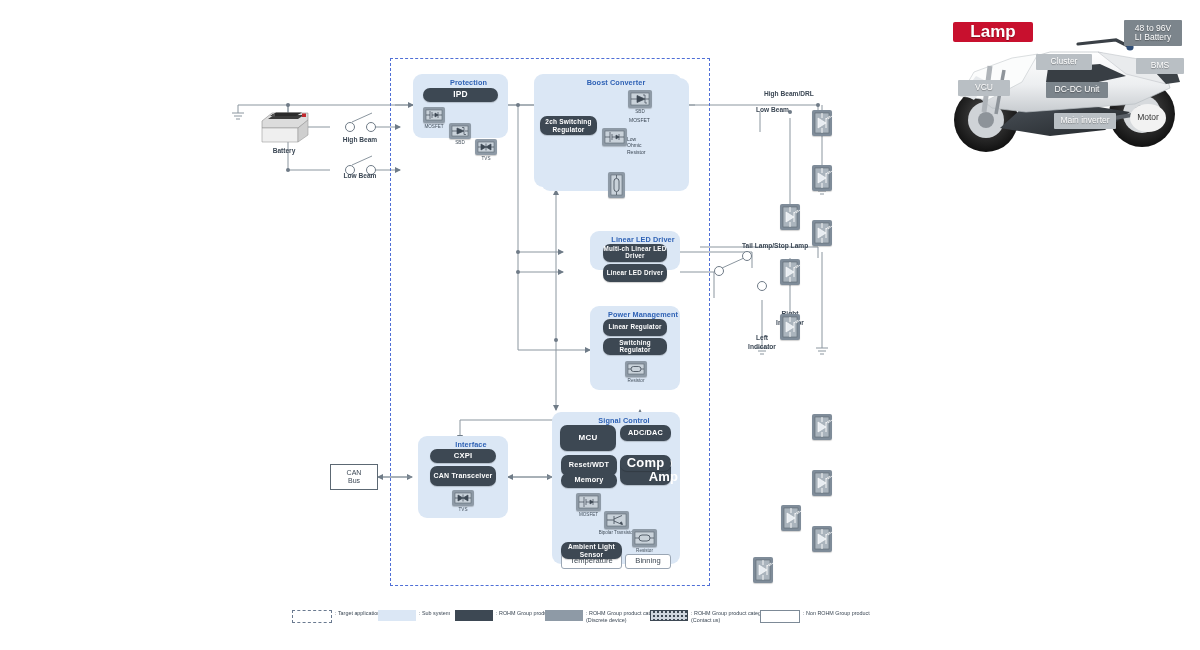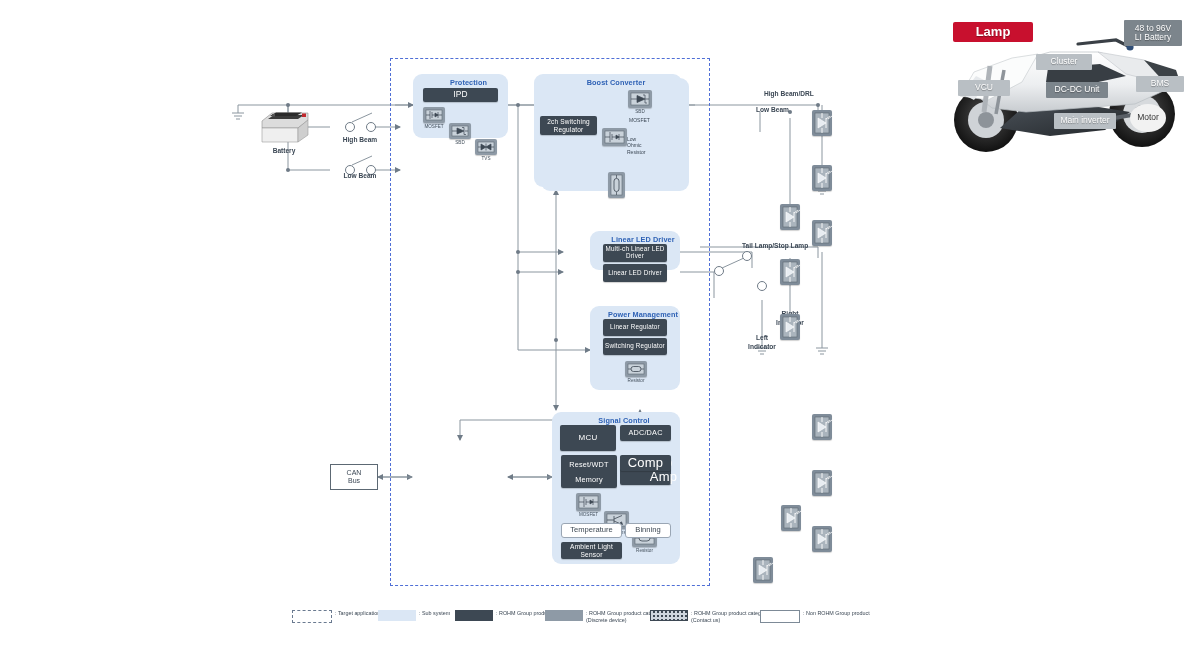--- a/index.html
+++ b/index.html
@@ -12,28 +12,28 @@
 
   
   .target-frame{border:1.5px dashed #4f6fd6;background:transparent;}
 
   
   .subsys{background:#dbe7f5;border-radius:9px;}
   .subsys-title{position:absolute;left:0;right:0;top:4px;text-align:center;
     font-size:7.3px;font-weight:bold;color:#2f62b5;letter-spacing:.1px;margin-left:16px;}
 
   
-  .prod{background:#3d4853;color:#ffffff;border-radius:2px;
+  .prod{background:#3d4853;color:#ffffff;border-radius:7px;
     display:flex;align-items:center;justify-content:center;text-align:center;
-    font-size:7.6px;font-weight:normal;line-height:1.1;letter-spacing:.2px;
+    font-size:7.6px;font-weight:bold;line-height:1.1;letter-spacing:.2px;
     box-shadow:0 1px 1px rgba(0,0,0,.18);}
   
   .nonrohm{background:#ffffff;color:#3d4853;border:1px solid #9aa6b4;border-radius:3px;
     display:flex;align-items:center;justify-content:center;
-    font-size:7.6px;line-height:1.1;}
+    font-size:7.6px;line-height:1.1;margin-top:31px;}
 
   
   .disc{background:#8e9aa6;border-radius:2px;position:relative;
         box-shadow:0 1px 1px rgba(0,0,0,.2);}
   .disc svg{position:absolute;left:0;top:0;width:100%;height:100%;}
   .disc-lbl{position:absolute;left:-9px;right:-9px;top:100%;text-align:center;
     font-size:4.6px;color:#44505c;line-height:1.15;margin-top:.5px;}
 
   
   .led{background:#7f8c99;border-radius:2px;position:relative;
@@ -64,21 +64,21 @@
     background-size:4px 4px;}
   .sw-white{background:#fff;border:1px solid #7d8a97;}
   .legend-txt{font-size:5.4px;color:#3b4754;line-height:1.35;max-width:86px;}
 
   
   .moto-wrap{position:absolute;}
   .callout{position:absolute;background:#b9bfc4;color:#ffffff;
     display:flex;align-items:center;justify-content:center;text-align:center;
     font-size:8.5px;line-height:1.1;border-radius:1px;
     text-shadow:0 1px 1px rgba(0,0,0,.35);}
-  .callout.lamp{background:#c8102e;font-size:13px;font-weight:bold;border-radius:2px;}
+  .callout.lamp{background:#c8102e;font-size:17px;font-weight:bold;border-radius:2px;}
   .callout.motor{background:#f2f2f2;color:#333;border-radius:50%;text-shadow:none;font-size:8.5px;}
   .callout.dark{background:#7c858c;}
   svg.wires{position:absolute;left:0;top:0;width:1200px;height:650px;pointer-events:none;}
 </style>
 </head>
 <body>
 
 <div id="stage">
 
   <svg class="wires" viewBox="0 0 1200 650">
@@ -335,20 +335,32 @@
           <rect x="7" y="6" width="11" height="6" rx="3" fill="none" stroke="#3d4853" stroke-width=".8"></rect>
         </svg>
       <div class="disc-lbl">Resistor</div>
     </div>
 
     <div class="abs nonrohm" style="left:9px;top:111px;width:61px;height:15px;">Temperature</div>
     <div class="abs nonrohm" style="left:73px;top:111px;width:46px;height:15px;">Binning</div>
     <div class="abs prod" style="left:9px;top:130px;width:61px;height:17px;font-size:6.6px;">Ambient Light Sensor</div>
   </div>
 
+  <div class="abs subsys" style="left:418px;top:436px;width:90px;height:82px;">
+    <div class="subsys-title">Interface</div>
+    <div class="abs prod" style="left:12px;top:13px;width:66px;height:14px;font-size:7.6px;">CXPI</div>
+    <div class="abs prod" style="left:12px;top:30px;width:66px;height:20px;font-size:7px;">CAN Transceiver</div>
+    <div class="abs disc" style="left:34px;top:54px;width:22px;height:16px;">
+      <svg viewBox="0 0 22 16">
+          <rect x="3" y="3" width="16" height="10" fill="#c9d2da" stroke="#5d6872" stroke-width=".6"></rect>
+          <path d="M3 8 H6 M16 8 H19 M6 5 l5 3 -5 3 z M16 5 l-5 3 5 3 z M11 4.5 V11.5" stroke="#3d4853" stroke-width=".7" fill="#3d4853"></path>
+        </svg>
+      <div class="disc-lbl">TVS</div>
+    </div>
+  </div>
 
   <div class="abs canbox" style="left:330px;top:464px;width:48px;height:26px;flex-direction:column;">
     <span>CAN</span>
     <span>Bus</span>
   </div>
 
   <div class="abs wlabel" style="left:764px;top:90px;">High Beam/DRL</div>
   <div class="abs wlabel" style="left:756px;top:106px;">Low Beam</div>
   <div class="abs wlabel" style="left:742px;top:242px;">Tail Lamp/Stop Lamp</div>
   <div class="abs wlabel c" style="left:758px;top:310px;width:64px;line-height:1.35;">
@@ -537,19 +549,19 @@
       <path d="M172,112 L208,106" stroke="#5a6067" stroke-width="4" fill="none"></path>
     </svg>
   </div>
 
   <div class="abs callout lamp" style="left:953px;top:22px;width:80px;height:20px;">Lamp</div>
   <div class="abs callout" style="left:1036px;top:54px;width:56px;height:16px;">Cluster</div>
   <div class="abs callout dark" style="left:1124px;top:20px;width:58px;height:26px;flex-direction:column;">
     <span>48 to 96V</span>
     <span>LI Battery</span>
   </div>
-  <div class="abs callout" style="left:1136px;top:76px;width:48px;height:16px;">BMS</div>
+  <div class="abs callout" style="left:1136px;top:58px;width:48px;height:16px;">BMS</div>
   <div class="abs callout" style="left:958px;top:80px;width:52px;height:16px;">VCU</div>
   <div class="abs callout dark" style="left:1046px;top:82px;width:62px;height:16px;">DC-DC Unit</div>
   <div class="abs callout" style="left:1054px;top:113px;width:62px;height:16px;">Main inverter</div>
   <div class="abs callout motor" style="left:1130px;top:104px;width:36px;height:28px;">Motor</div>
 
 </div>
 
 </body></html>

